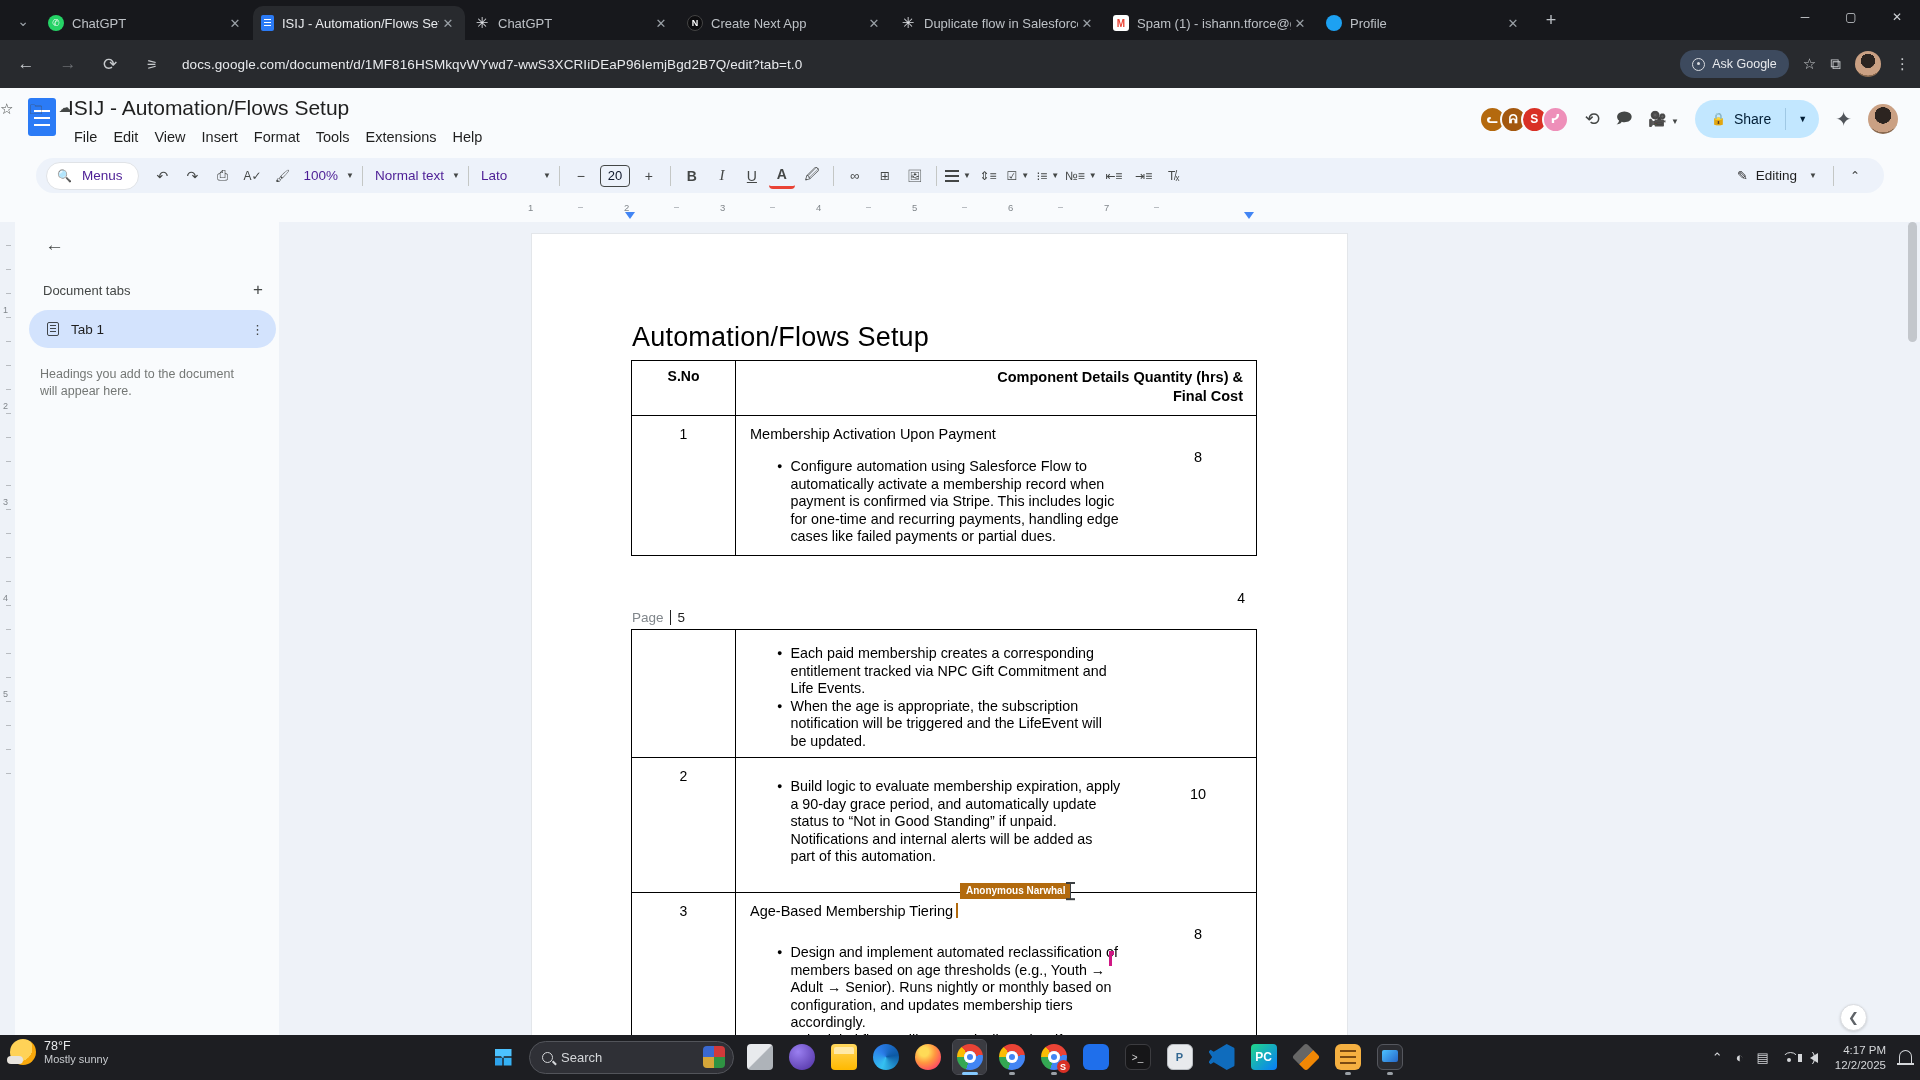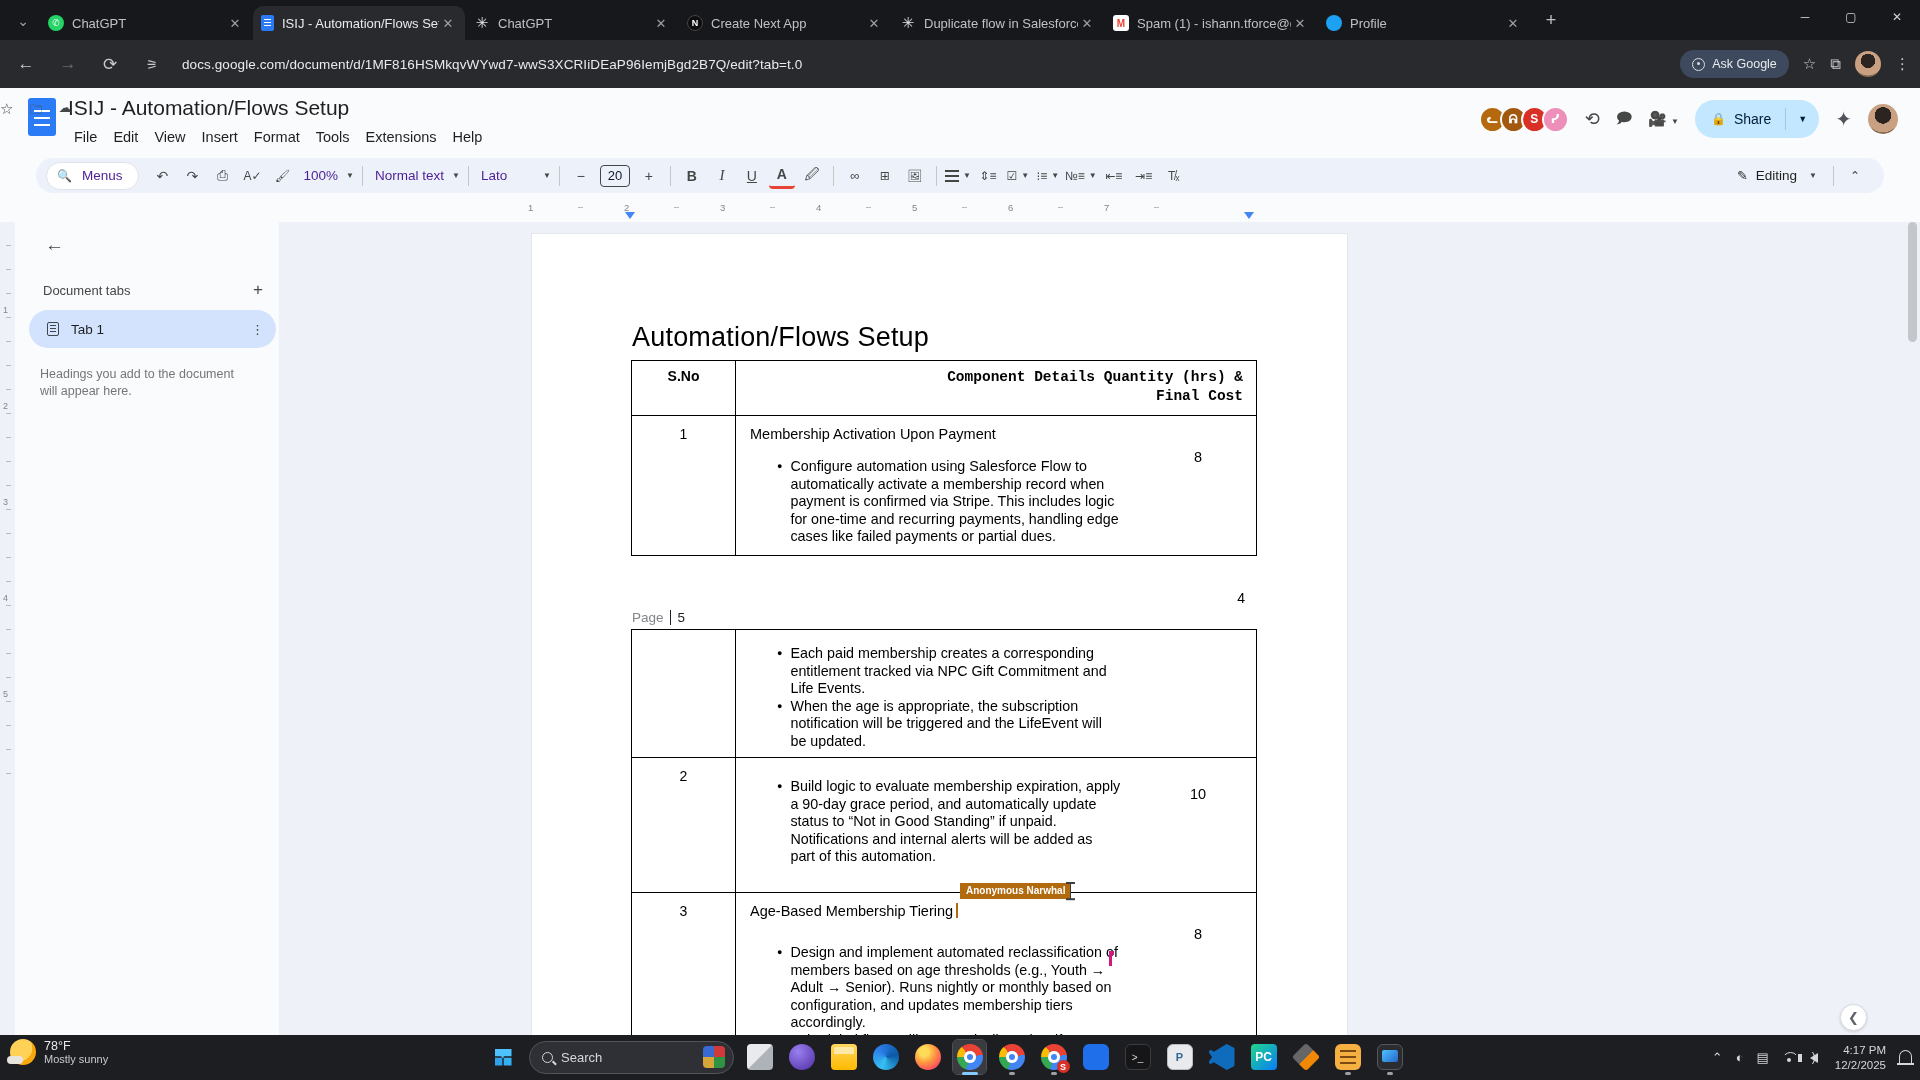--- a/index.html
+++ b/index.html
@@ -101,21 +101,21 @@
   #page { position:absolute; left:531px; top:11px; width:817px; height:847px; background:#fff; border:1px solid #e3e6ea; overflow:hidden; }
   #docheading { position:absolute; left:100px; top:88px; font-size:27px; font-weight:500; color:#000; letter-spacing:.2px; }
   .dtable { position:absolute; left:99px; width:626px; border:1.5px solid #000; }
   #table4 { top:126px; }
   #table5 { top:395px; }
   .drow { position:relative; display:flex; border-top:1px solid #000; }
   .drow:first-child { border-top:0; }
   .dcell-sno { width:104px; flex:none; border-right:1px solid #000; text-align:center; padding-top:10px; font-size:14px; color:#000; }
   .dcell-det { position:relative; flex:1; font-size:14.5px; color:#000; }
   .hrow .dcell-sno { font-weight:bold; padding-top:7px; }
-  .hrow .hdet { font-weight:bold; text-align:right; padding:7px 13px 0 0; line-height:19px; white-space:pre-line;font-family:Liberation Mono, monospace; }
+  .hrow .hdet { font-weight:bold; text-align:right; padding:7px 13px 0 0; line-height:19px; white-space:pre-line; }
   .dtitle { padding:10px 0 0 14px; }
   .dhours { position:absolute; right:36px; width:44px; text-align:center; font-size:14.5px; }
   .bullets { padding-left:41px; }
   .bullet { display:flex; gap:8px; }
   .bdot { font-size:9px; line-height:17.6px; }
   .btext { white-space:pre-line; line-height:17.6px; font-size:14.3px; }
   .typecaret { display:inline-block; width:2px; height:15px; background:#b26a0e; vertical-align:-2px; margin-left:3px; }
 
   #footer4 { position:absolute; left:99px; top:356px; width:626px; text-align:right; padding-right:12px; font-size:14px; color:#000; }
   #page5hdr { position:absolute; left:100px; top:376px; font-size:13.5px; color:#80868b; }

